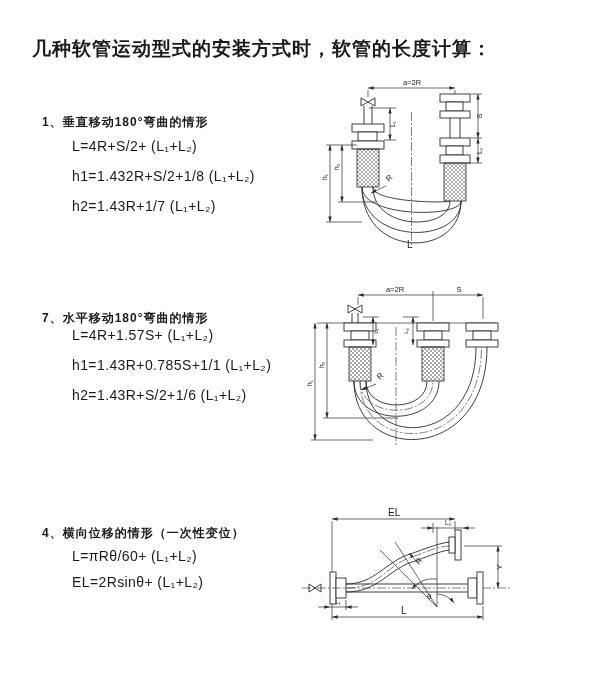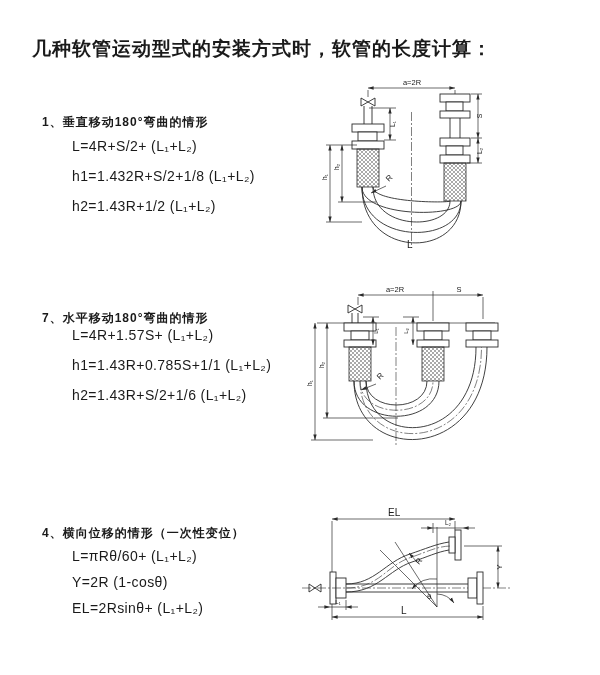--- a/index.html
+++ b/index.html
@@ -19,34 +19,33 @@
 </style>
 </head>
 <body>
 
 <div class="title">几种软管运动型式的安装方式时，软管的长度计算：</div>
 
 <div class="sec-head" style="top:114px">1、垂直移动180°弯曲的情形</div>
 <div class="formulas" style="top:131px">
   <div>L=4R+S/2+ (L₁+L₂)</div>
   <div>h1=1.432R+S/2+1/8 (L₁+L₂)</div>
-  <div>h2=1.43R+1/2 (L₁+L₂)</div>
+  <div>h2=1.43R+1/7 (L₁+L₂)</div>
 </div>
 
 <div class="sec-head" style="top:310px">7、水平移动180°弯曲的情形</div>
 <div class="formulas" style="top:320px">
   <div>L=4R+1.57S+ (L₁+L₂)</div>
   <div>h1=1.43R+0.785S+1/1 (L₁+L₂)</div>
   <div>h2=1.43R+S/2+1/6 (L₁+L₂)</div>
 </div>
 
 <div class="sec-head" style="top:525px">4、横向位移的情形（一次性变位）</div>
 <div class="formulas tight" style="top:543px">
   <div>L=πRθ/60+ (L₁+L₂)</div>
-  <div>Y=2R (1-cosθ)</div>
   <div>EL=2Rsinθ+ (L₁+L₂)</div>
 </div>
 
 <svg class="diag" style="left:312px;top:74px" width="276" height="182" viewBox="0 0 276 182">
   <defs>
     <marker id="a1" markerWidth="9" markerHeight="6" refX="8" refY="3" orient="auto-start-reverse">
       <path d="M0,0.6 L8,3 L0,5.4 Z" fill="#2b2b2b"></path>
     </marker>
     <pattern id="hx1" width="4" height="4" patternUnits="userSpaceOnUse">
       <path d="M0,4 L4,0 M0,0 L4,4" stroke="#555" stroke-width="0.5"></path>

